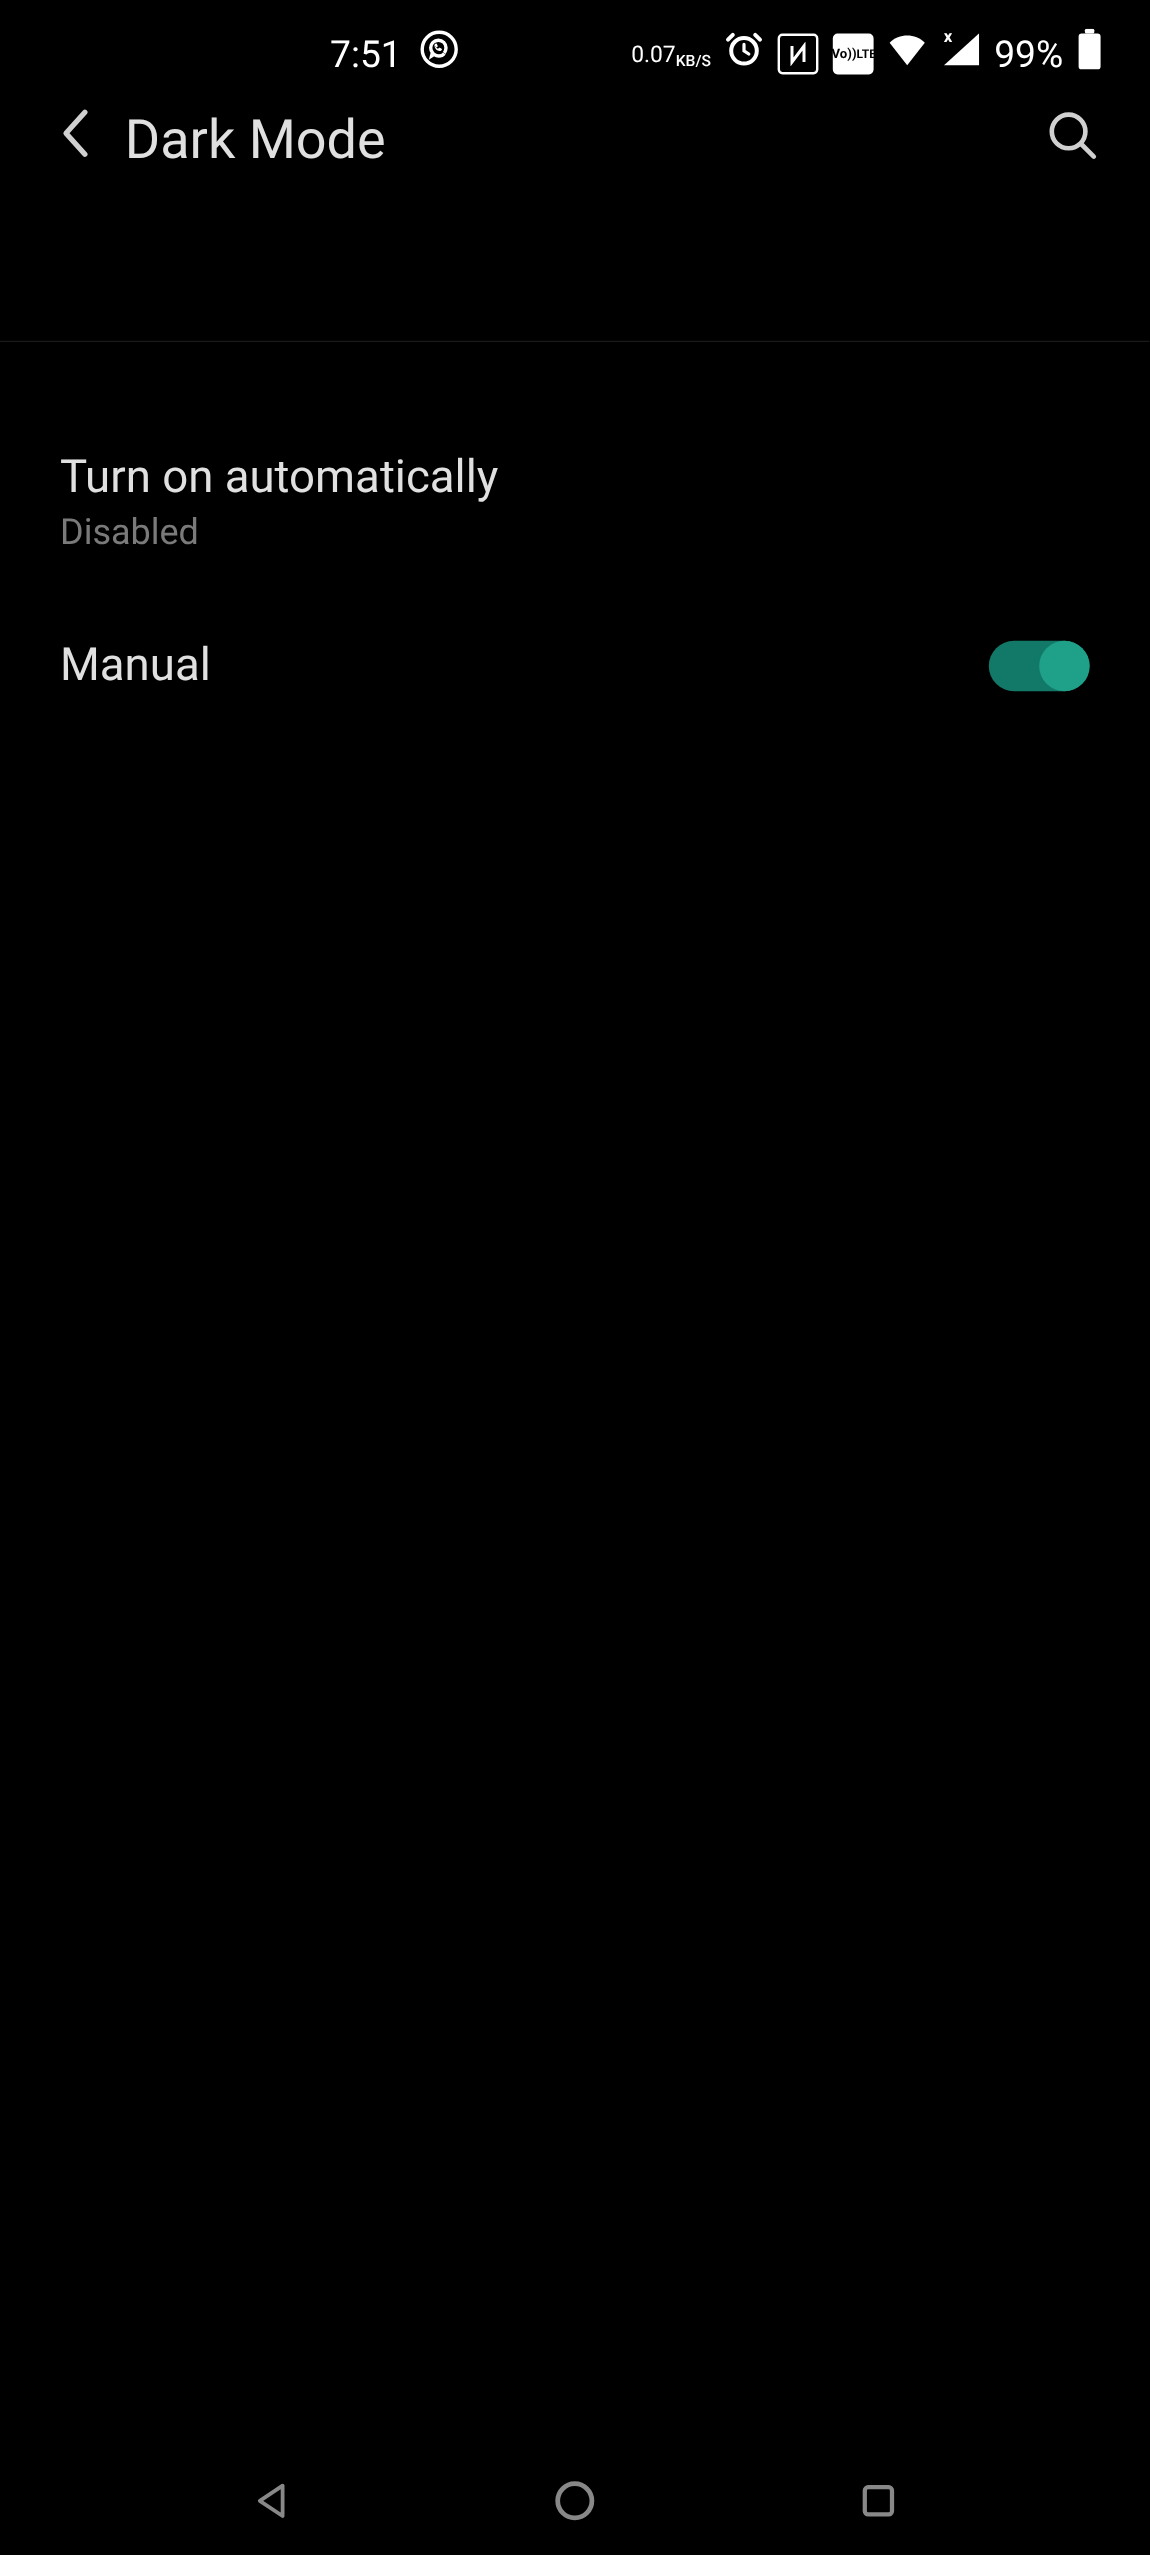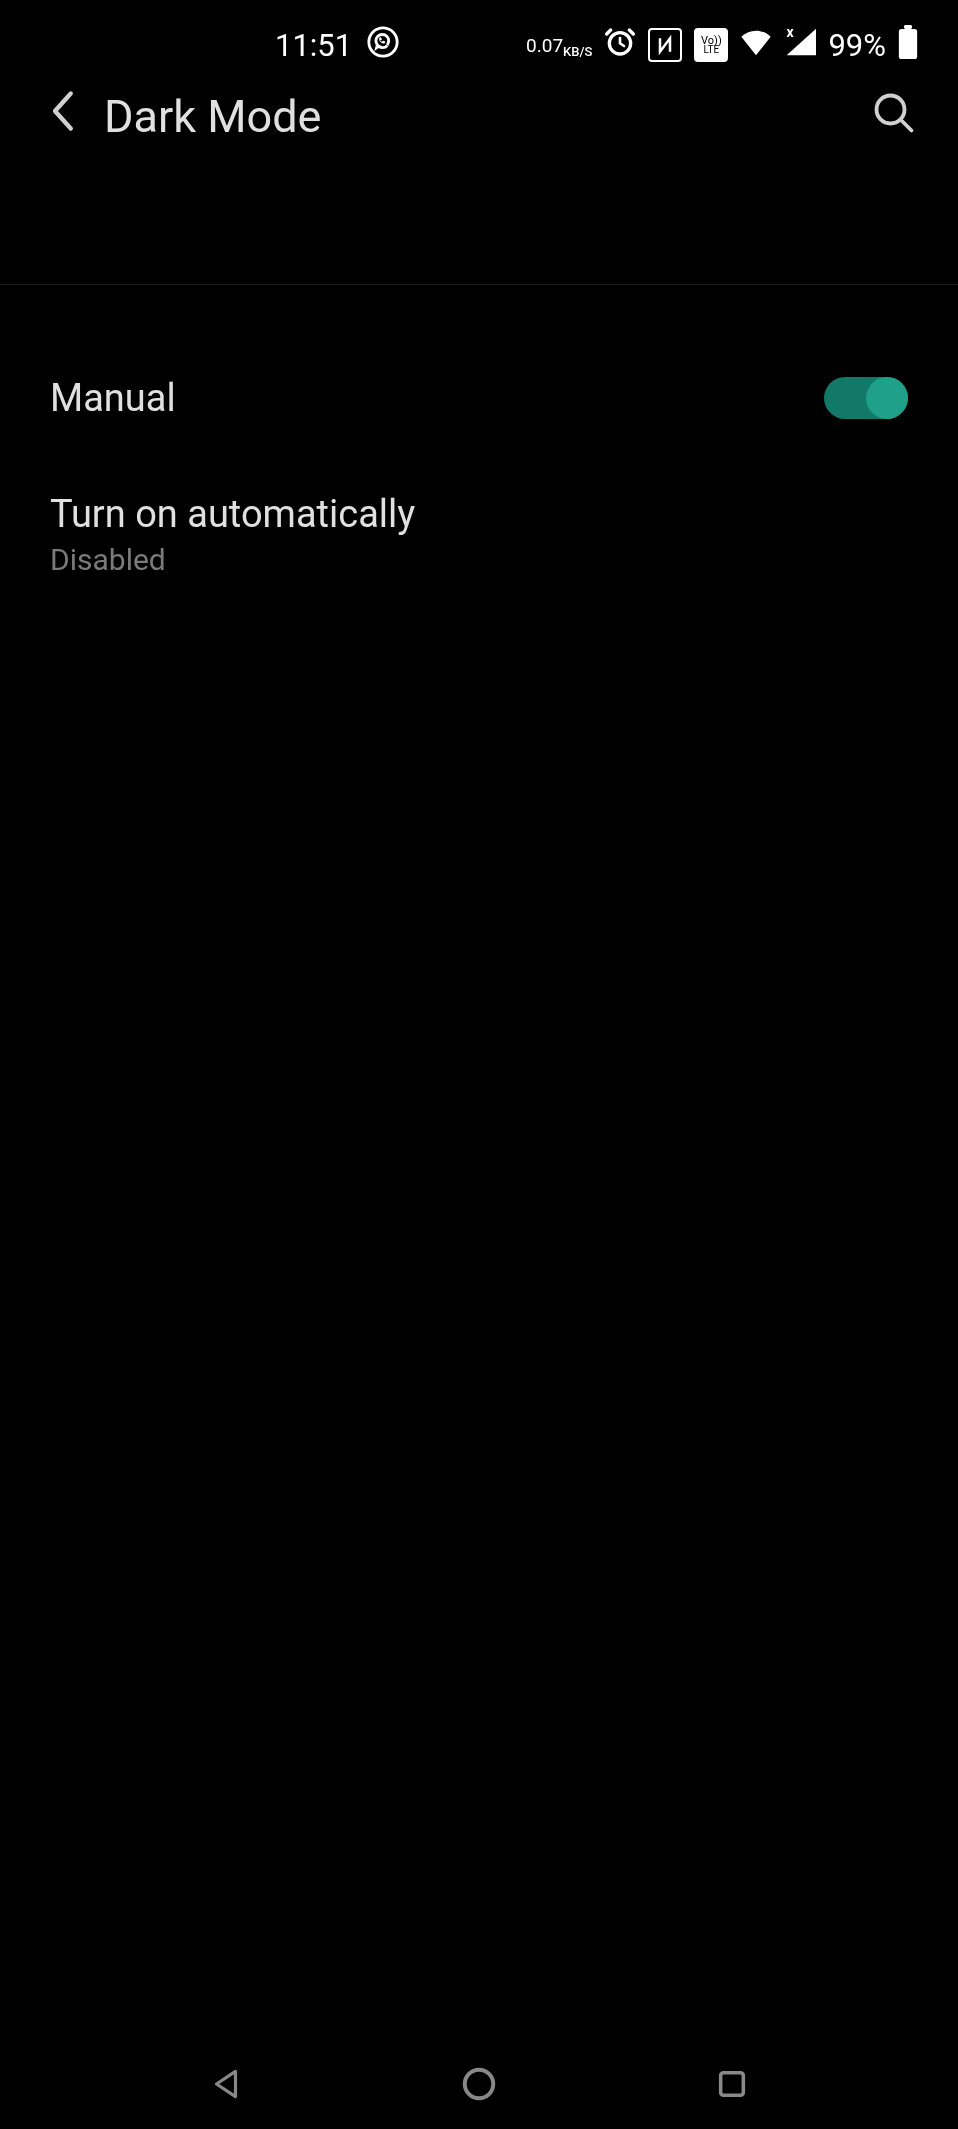--- a/index.html
+++ b/index.html
@@ -65,23 +65,23 @@
       display: flex;
       align-items: center;
       justify-content: center;
       font-size: 20px;
       font-weight: bold;
     }
     .volte-box {
       background: #fff;
       color: #000;
       font-size: 11px;
-      flex-direction: column;
+      flex-direction: row;
       line-height: 0.9;
-      font-weight: 400;
+      font-weight: 700;
     }
     .battery-pct {
       font-size: 31px;
       font-weight: 400;
     }
     
     
     .header {
       height: 195px;
       display: flex;
@@ -182,21 +182,21 @@
       display: flex;
       align-items: center;
       justify-content: center;
     }
   </style>
 </head>
 <body>
 
 <div class="status-bar">
   <div class="status-left">
-    <span class="clock">11:51</span>
+    <span class="clock">7:51</span>
     <span>
       <svg width="34" height="34" viewBox="0 0 24 24" fill="none" stroke="#fff" stroke-width="2">
         <circle cx="12" cy="12" r="10"></circle>
         <path d="M8 9.5c0-1 1-2 2-2s2 1 2 2c0 .5-.3 1-.8 1.3l-.4.3c-.5.4-.8.9-.8 1.4v.5" stroke="none"></path>
         <path d="M15 14.5c-.8 1-2 1.5-3.2 1.5-1 0-2-.4-2.8-1l-1.5 1 .5-2c-.6-.8-1-1.8-1-2.8 0-2.5 2-4.5 4.5-4.5s4.5 2 4.5 4.5c0 1.2-.4 2.2-1 3" fill="none"></path>
         <path d="M9.5 10c.3.8 1 1.5 1.8 1.8l.5-.5c.2-.2.4-.2.6-.1l1 .5c.2.1.3.3.2.5-.2.6-.8 1-1.4.9-1.5-.2-2.8-1.5-3-3-.1-.6.3-1.2.9-1.4.2-.1.4 0 .5.2l.5 1c.1.2.1.4-.1.6l-.5.5z" fill="#fff" stroke="none"></path>
       </svg>
     </span>
   </div>
   <div class="status-right">
@@ -253,31 +253,31 @@
       <circle cx="10" cy="10" r="8"></circle>
       <path d="M16 16l6 6"></path>
     </svg>
   </div>
 </div>
 
 <div class="content">
 
   <div class="setting-row">
     <div class="setting-text">
+      <span class="setting-label">Turn on automatically</span>
+      <span class="setting-sub">Disabled</span>
+    </div>
+  </div>
+
+  <div class="setting-row">
+    <div class="setting-text">
       <span class="setting-label">Manual</span>
     </div>
     <div class="toggle">
       <div class="toggle-knob"></div>
-    </div>
-  </div>
-
-  <div class="setting-row">
-    <div class="setting-text">
-      <span class="setting-label">Turn on automatically</span>
-      <span class="setting-sub">Disabled</span>
     </div>
   </div>
 
 
 </div>
 
 <div class="nav-bar">
   <div class="nav-btn">
     <svg width="38" height="38" viewBox="0 0 24 24" fill="none" stroke="#888" stroke-width="2" stroke-linejoin="round">
       <path d="M18 4L6 12l12 8z"></path>

